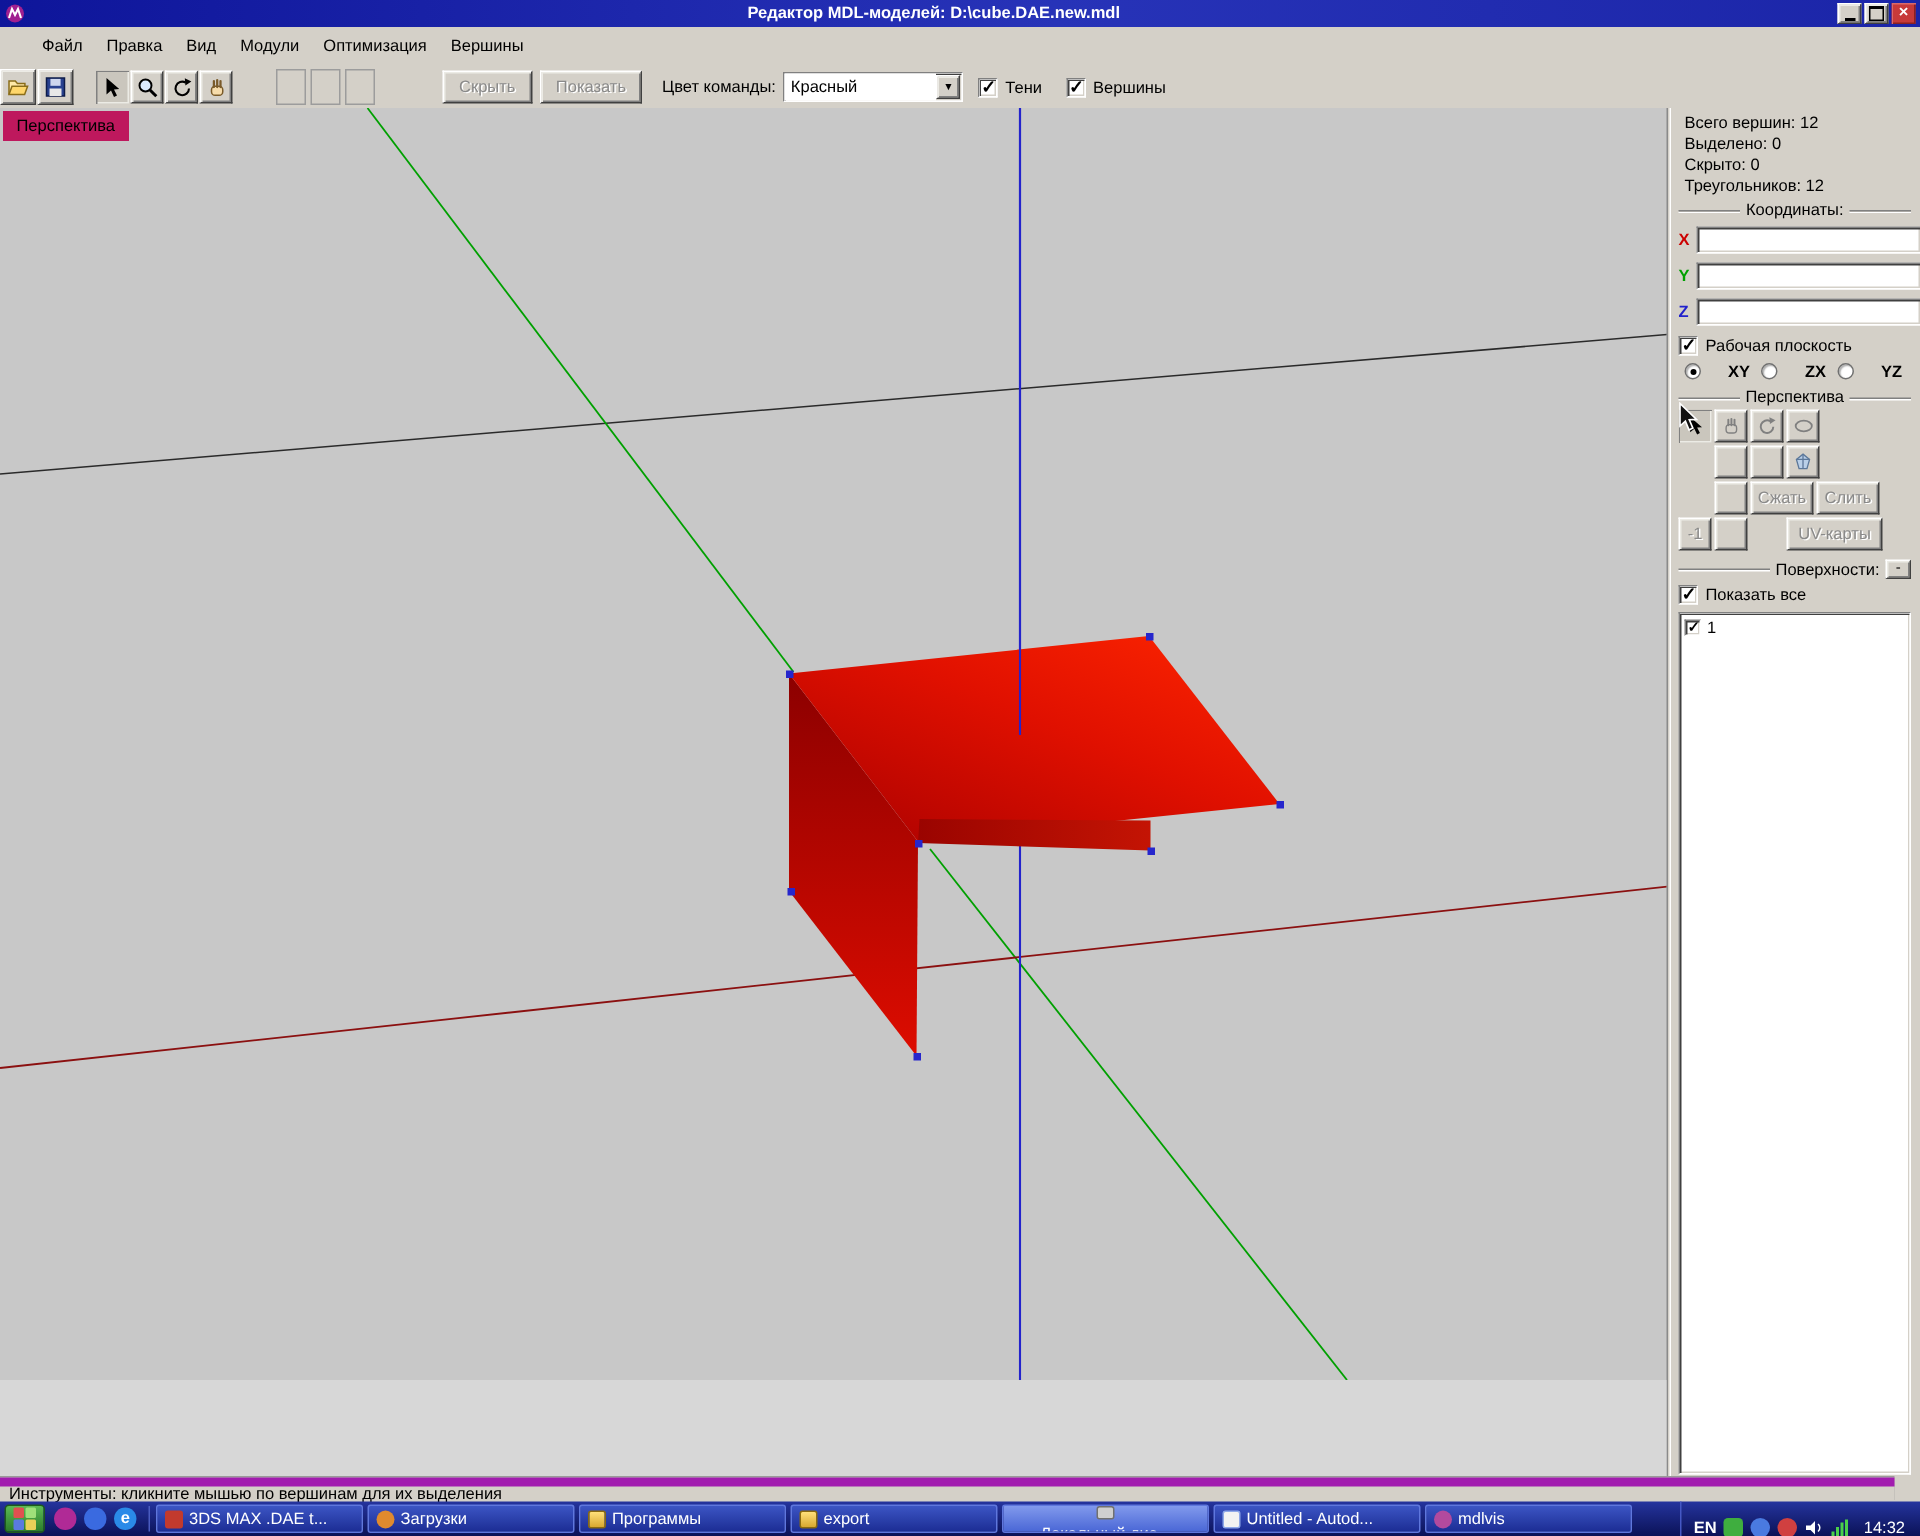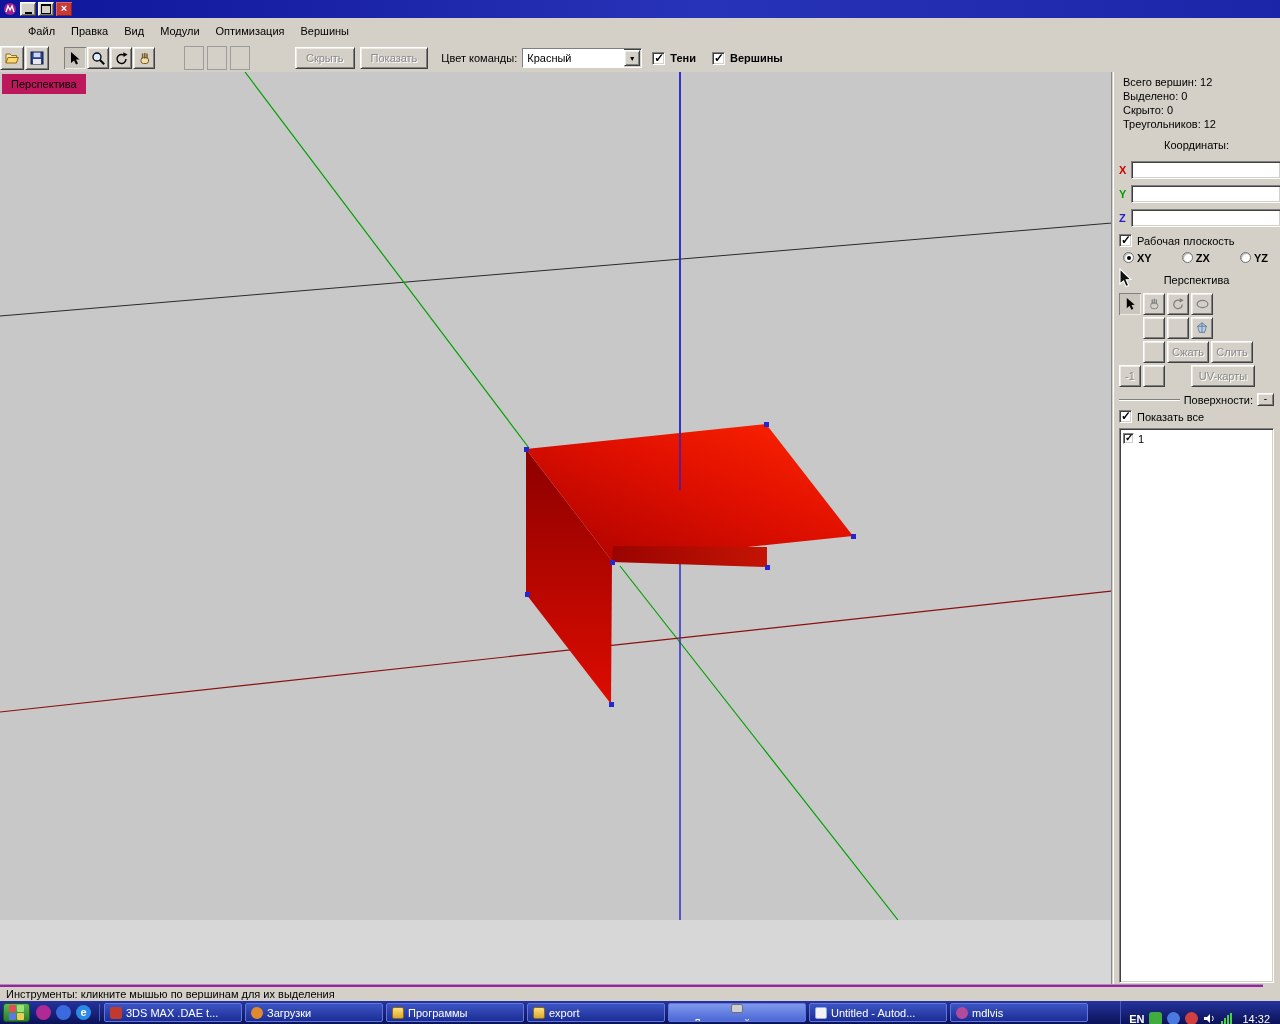--- a/index.html
+++ b/index.html
@@ -41,63 +41,63 @@
              display:flex; align-items:center; background:#d4d0c8; }
   .tool-btn { width:24px; height:24px; display:flex; align-items:center; justify-content:center; margin-right:1px; }
   .tool-btn svg { display:block; }
   .tgap { width:14px; height:1px; }
   .flat-box { width:20px; height:24px; border:1px solid #9c9c9c; margin-right:3px; background:transparent; }
   .txt-btn { height:22px; padding:0 10px; display:flex; align-items:center; margin-right:5px; }
   .tb-label { margin:0 5px 0 8px; }
   .combo { width:120px; height:20px; display:flex; align-items:center; margin-right:10px; }
   .combo-value { flex:1; padding-left:4px; background:#fff; align-self:stretch; display:flex; align-items:center; }
   .combo-btn { width:16px; height:16px; margin-right:1px; display:flex; align-items:center; justify-content:center; font-size:7px; }
-  .checkrow { display:flex; align-items:center; gap:5px; margin-right:16px;font-weight:bold; }
+  .checkrow { display:flex; align-items:flex-end; gap:5px; margin-right:16px; }
   .checkbox { width:13px; height:13px; position:relative; flex:none; }
   .checkbox.checked::after { content:"✓"; position:absolute; left:1px; top:-2px; font-size:12px; font-weight:bold; color:#000; }
   .checkbox.small { width:11px; height:11px; }
   .checkbox.small.checked::after { font-size:10px; top:-2px; left:1px; }
 
   
   .main { position:absolute; left:0; top:72px; width:1280px; height:913px; }
   .viewport { position:absolute; left:0; top:0; width:1112px; height:913px; background:#c8c8c8;
               border-right:1px solid #8a8a8a; overflow:hidden; }
   .scene { position:absolute; left:0; top:0; }
   .viewport-strip { position:absolute; left:0; top:848px; width:1112px; height:65px; background:#d7d7d7; }
   .persp-label { position:absolute; left:2px; top:2px; background:#be185d; border:2px solid #be185d;
                  padding:2px 7px; z-index:5; }
 
   
   .panel { position:absolute; left:1113px; top:0; width:167px; height:913px; background:#d4d0c8;
            border-left:1px solid #ffffff; padding:3px 6px 2px 5px; display:flex; flex-direction:column; }
   .stat-line { line-height:14px; padding-left:4px; white-space:nowrap; }
-  .group-label { display:flex; align-items:center; gap:4px; margin:3px 0 2px 0;flex-direction:column; }
+  .group-label { display:flex; align-items:center; gap:4px; margin:3px 0 2px 0; }
   .group-line { flex:1; height:0; border-top:1px solid #808080; box-shadow:0 1px 0 #fff; }
   .coord-row { display:flex; align-items:center; gap:5px; height:24px; }
   .coord-letter { width:12px; font-weight:bold; text-align:center; }
   .cx { color:#cc0000; } .cy { color:#00a000; } .cz { color:#2222cc; }
   .coord-input { flex:1; height:18px; padding:0 3px; font-size:11px; outline:none; }
   .chk-row { display:flex; align-items:center; gap:5px; height:17px; margin-top:2px; }
   .radio-row { display:flex; align-items:center; justify-content:space-between; padding:0 6px 0 4px; height:17px; }
-  .radio-group { display:flex; align-items:center; gap:3px; font-weight:bold; }
+  .radio-group { display:flex; align-items:center; gap:18px; font-weight:bold; }
   .radio { width:11px; height:11px; border-radius:50%; background:#fff; border:1px solid #707070;
            box-shadow:inset 1px 1px 1px #b0b0b0; position:relative; flex:none; }
   .radio.sel::after { content:""; position:absolute; left:3px; top:3px; width:4px; height:4px; border-radius:50%; background:#000; }
   .tool-row { display:flex; gap:2px; margin-bottom:2px; height:22px; }
   .pbtn { width:22px; height:22px; display:flex; align-items:center; justify-content:center; flex:none; }
   .pbtn.w42 { width:42px; } .pbtn.w64 { width:64px; }
   .spacer22 { width:22px; height:22px; flex:none; }
   .surf-row { display:flex; align-items:center; gap:4px; margin-top:4px; }
   .mini-btn { width:17px; height:13px; font-size:10px; line-height:9px; text-align:center; flex:none; }
   .listbox { flex:1; margin-top:3px; padding:2px 3px; overflow:hidden; }
   .list-item { display:flex; align-items:center; gap:4px; height:15px; }
 
   
   .statusbar { position:absolute; left:0; top:985px; width:1263px; height:16px; background:#d4d0c8;
-               border-top:2px solid #a21caf; box-shadow:0 -1px 0 #9a9a9a; display:flex; align-items:center; padding-left:6px; }
+               border-top:6px solid #a21caf; box-shadow:0 -1px 0 #9a9a9a; display:flex; align-items:center; padding-left:6px; }
 
   
   .taskbar { position:absolute; left:0; top:1001px; width:1280px; height:23px;
              background:linear-gradient(#25349e,#0b1257); display:flex; align-items:center; padding:0 3px; }
   .start-btn { width:27px; height:19px; border-radius:3px; background:linear-gradient(#5cba54,#2c7c2a);
                border:1px solid #1d5a1c; display:grid; grid-template-columns:7px 7px; gap:1px;
                place-content:center; flex:none; }
   .sdot { width:7px; height:7px; border-radius:1px; }
   .sdot.r{background:#e05050;} .sdot.g{background:#9fe07a;} .sdot.b{background:#5a7ae0;} .sdot.y{background:#e8d058;}
   .ql { display:flex; align-items:center; gap:5px; margin:0 8px 0 6px; }
@@ -130,20 +130,21 @@
   .mouse-cursor { position:absolute; left:1119px; top:268px; z-index:99; }
 </style>
 </head>
 <body>
 
 <div class="titlebar">
   <svg class="app-icon" viewBox="0 0 14 14">
     <circle cx="7" cy="7" r="6" fill="#a02090"></circle>
     <path d="M3 10 L5 4 L7 8 L9 4 L11 10" stroke="#fff" stroke-width="1.4" fill="none"></path>
   </svg>
+  <span class="title-text">Редактор MDL-моделей: D:\cube.DAE.new.mdl</span>
   <span class="tb-btns">
     <span class="tb-btn raised min"></span>
     <span class="tb-btn raised max"></span>
     <span class="tb-btn close"></span>
   </span>
 </div>
 
 <div class="menubar">
   <span class="menu-item">Файл</span>
   <span class="menu-item">Правка</span>

